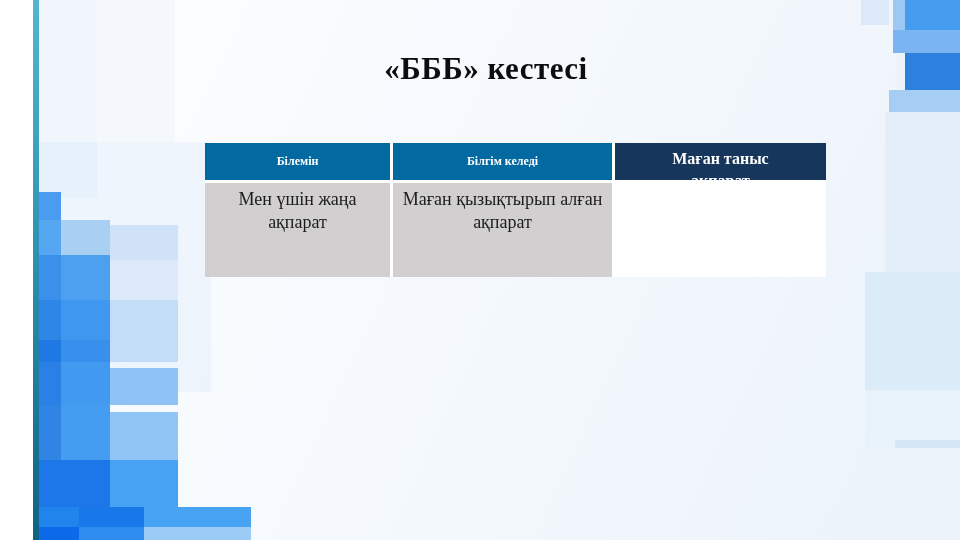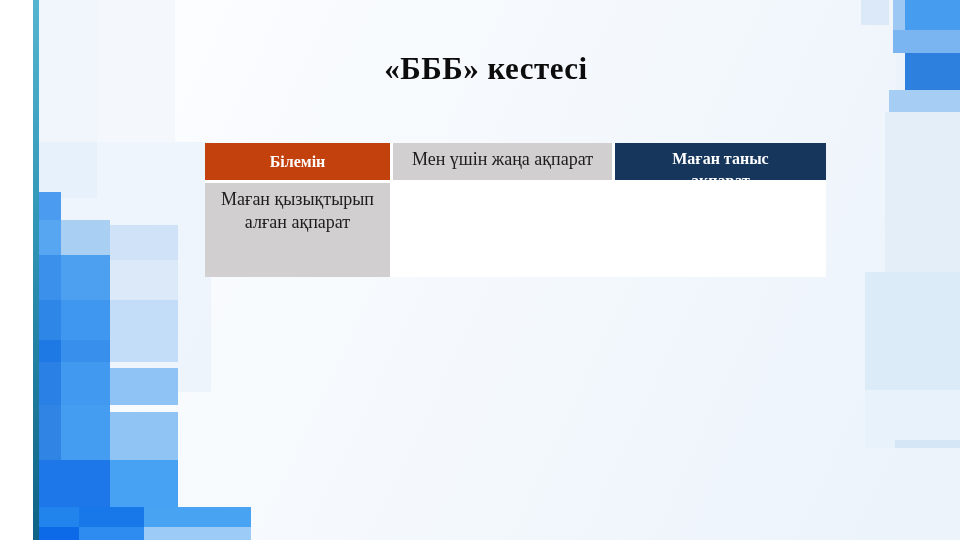--- a/index.html
+++ b/index.html
@@ -83,22 +83,22 @@
     display:grid;
     grid-template-columns:185px 219px 211px;
     grid-template-rows:37px 94px;
     gap:3px;
     background:#ffffff;
   }
   .cell {
     display:flex; justify-content:center; text-align:center;
   }
   .cell.head {
-    background:#c2410c; color:#ffffff;
-    font-weight:bold; font-size:16px;
+    background:#0369a1; color:#ffffff;
+    font-weight:bold; font-size:12px;
     align-items:center;
   }
   .cell.navy {
     background:#16365c; color:#ffffff;
     font-weight:bold; font-size:16px; line-height:22px;
     align-items:flex-start; padding-top:5px; box-sizing:border-box;
   }
   .cell.gray {
     background:#d1cfcf; color:#1c1c1c;
     font-size:18px; line-height:23px;
@@ -161,25 +161,28 @@
 
     <div class="stripe"></div>
   </div>
 
   <div class="title">«БББ» кестесі</div>
 
   <div class="bbb-table">
     <div class="cell head">
       <span class="inner">Білемін</span>
     </div>
+    <div class="cell head">
+      <span class="inner">Білгім келеді</span>
+    </div>
 
+    <div class="cell navy">
+      <span class="inner">Маған таныс ақпарат</span>
+    </div>
     <div class="cell gray">
       <span class="inner">Мен үшін жаңа ақпарат</span>
-    </div>
-    <div class="cell navy">
-      <span class="inner">Маған таныс ақпарат</span>
     </div>
     <div class="cell gray">
       <span class="inner">Маған қызықтырып алған ақпарат</span>
     </div>
   </div>
 
 </div>
 
 </body></html>

